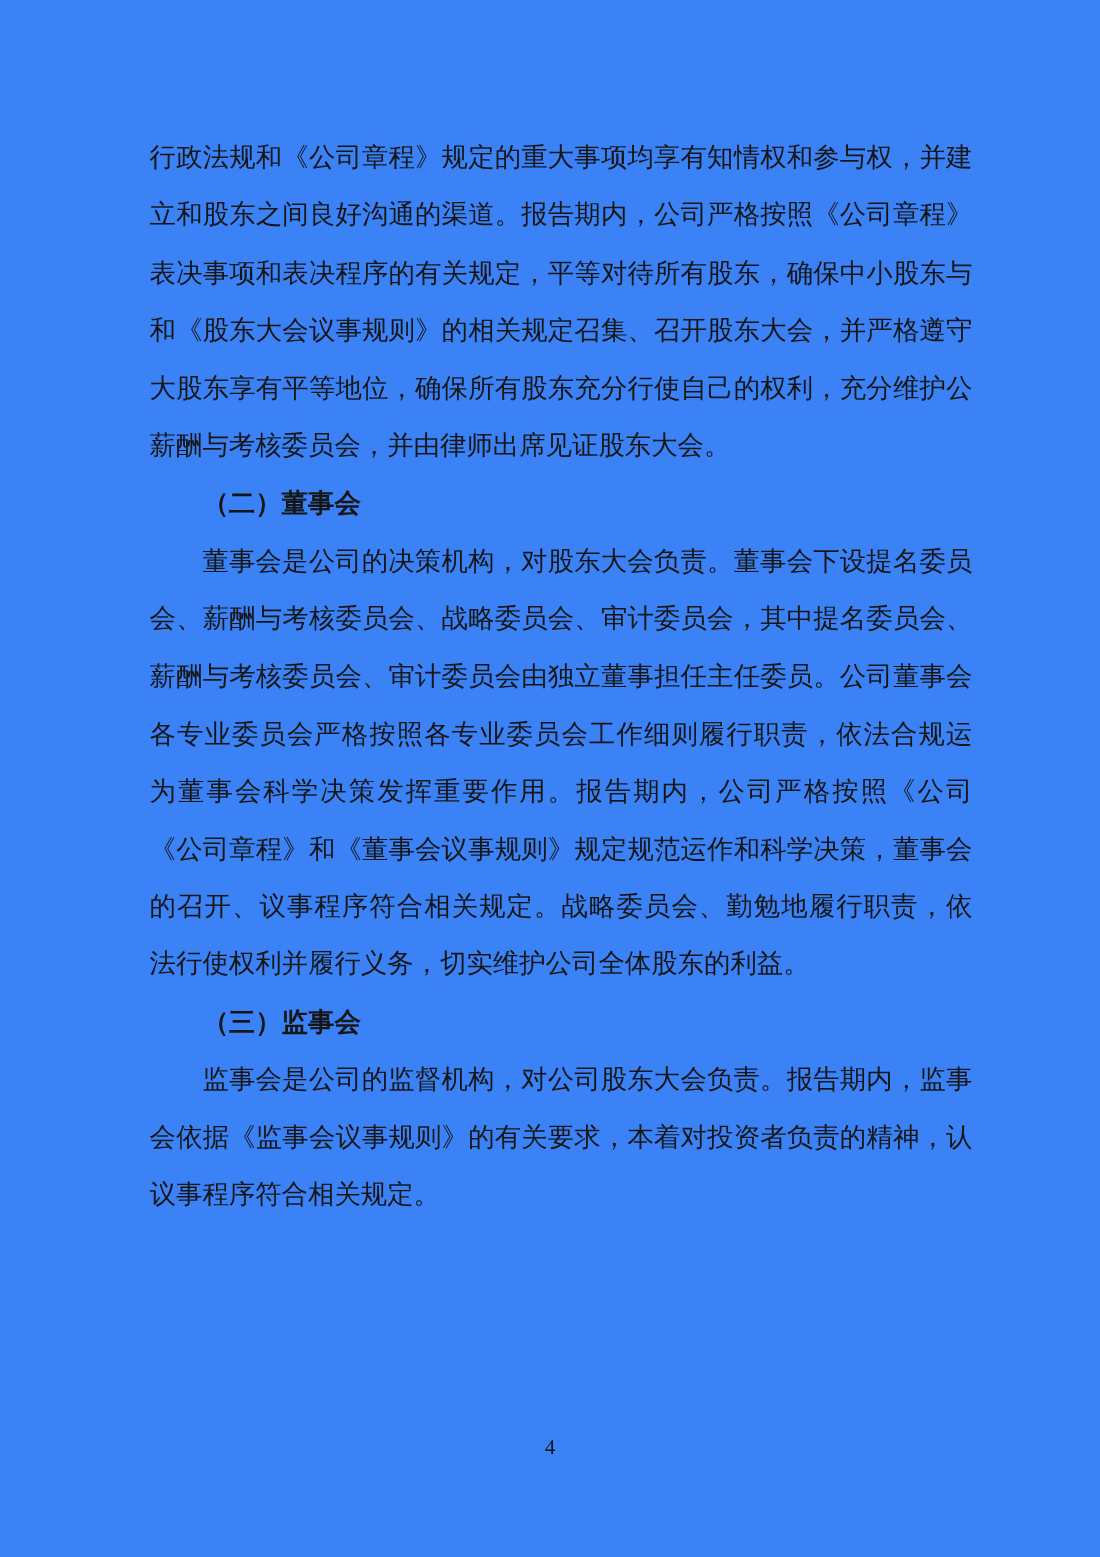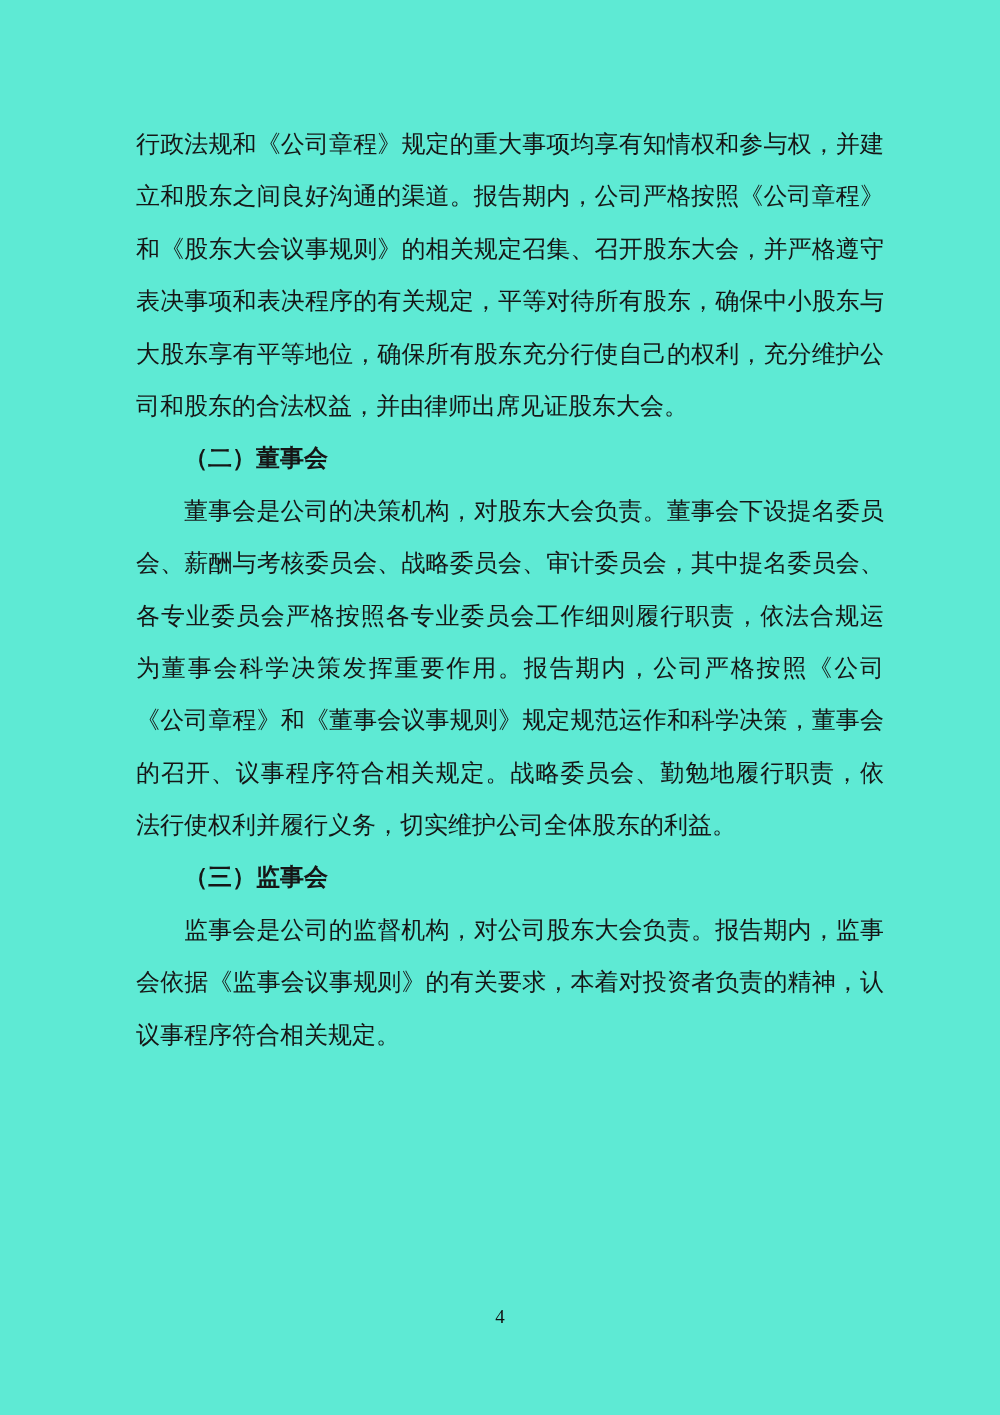--- a/index.html
+++ b/index.html
@@ -11,21 +11,21 @@
     width: 1000px;
     height: 1415px;
     position: relative;
     overflow: hidden;
     font-family: "Liberation Serif", "DejaVu Serif", serif;
     color: #161616;
   }
   .doc-page {
     position: absolute;
     inset: 0;
-    background: #5eead4;
+    background: #3b82f6;
   }
   .doc-content {
     position: absolute;
     left: 136px;
     top: 118px;
     width: 748px;
     font-size: 24px;
     line-height: 52.4px;
   }
   .line {
@@ -63,27 +63,28 @@
   }
 </style>
 </head>
 <body>
 
 <div class="doc-page">
   <div class="doc-content">
 
   <div class="line body-line">行政法规和《公司章程》规定的重大事项均享有知情权和参与权，并建</div>
       <div class="line body-line">立和股东之间良好沟通的渠道。报告期内，公司严格按照《公司章程》</div>
+      <div class="line body-line">表决事项和表决程序的有关规定，平等对待所有股东，确保中小股东与</div>
       <div class="line body-line">和《股东大会议事规则》的相关规定召集、召开股东大会，并严格遵守</div>
-      <div class="line body-line">表决事项和表决程序的有关规定，平等对待所有股东，确保中小股东与</div>
       <div class="line body-line">大股东享有平等地位，确保所有股东充分行使自己的权利，充分维护公</div>
-      <div class="line body-line para-end">司和股东的合法权益，并由律师出席见证股东大会。</div>
+      <div class="line body-line para-end">薪酬与考核委员会，并由律师出席见证股东大会。</div>
       <div class="line heading">（二）董事会</div>
       <div class="line body-line first-indent">董事会是公司的决策机构，对股东大会负责。董事会下设提名委员</div>
       <div class="line body-line">会、薪酬与考核委员会、战略委员会、审计委员会，其中提名委员会、</div>
+      <div class="line body-line">薪酬与考核委员会、审计委员会由独立董事担任主任委员。公司董事会</div>
       <div class="line body-line">各专业委员会严格按照各专业委员会工作细则履行职责，依法合规运作，</div>
       <div class="line body-line">为董事会科学决策发挥重要作用。报告期内，公司严格按照《公司法》、</div>
       <div class="line body-line">《公司章程》和《董事会议事规则》规定规范运作和科学决策，董事会</div>
       <div class="line body-line">的召开、议事程序符合相关规定。战略委员会、勤勉地履行职责，依</div>
       <div class="line body-line para-end">法行使权利并履行义务，切实维护公司全体股东的利益。</div>
       <div class="line heading">（三）监事会</div>
       <div class="line body-line first-indent">监事会是公司的监督机构，对公司股东大会负责。报告期内，监事</div>
       <div class="line body-line">会依据《监事会议事规则》的有关要求，本着对投资者负责的精神，认</div>
       <div class="line body-line para-end">议事程序符合相关规定。</div>
     </div>

